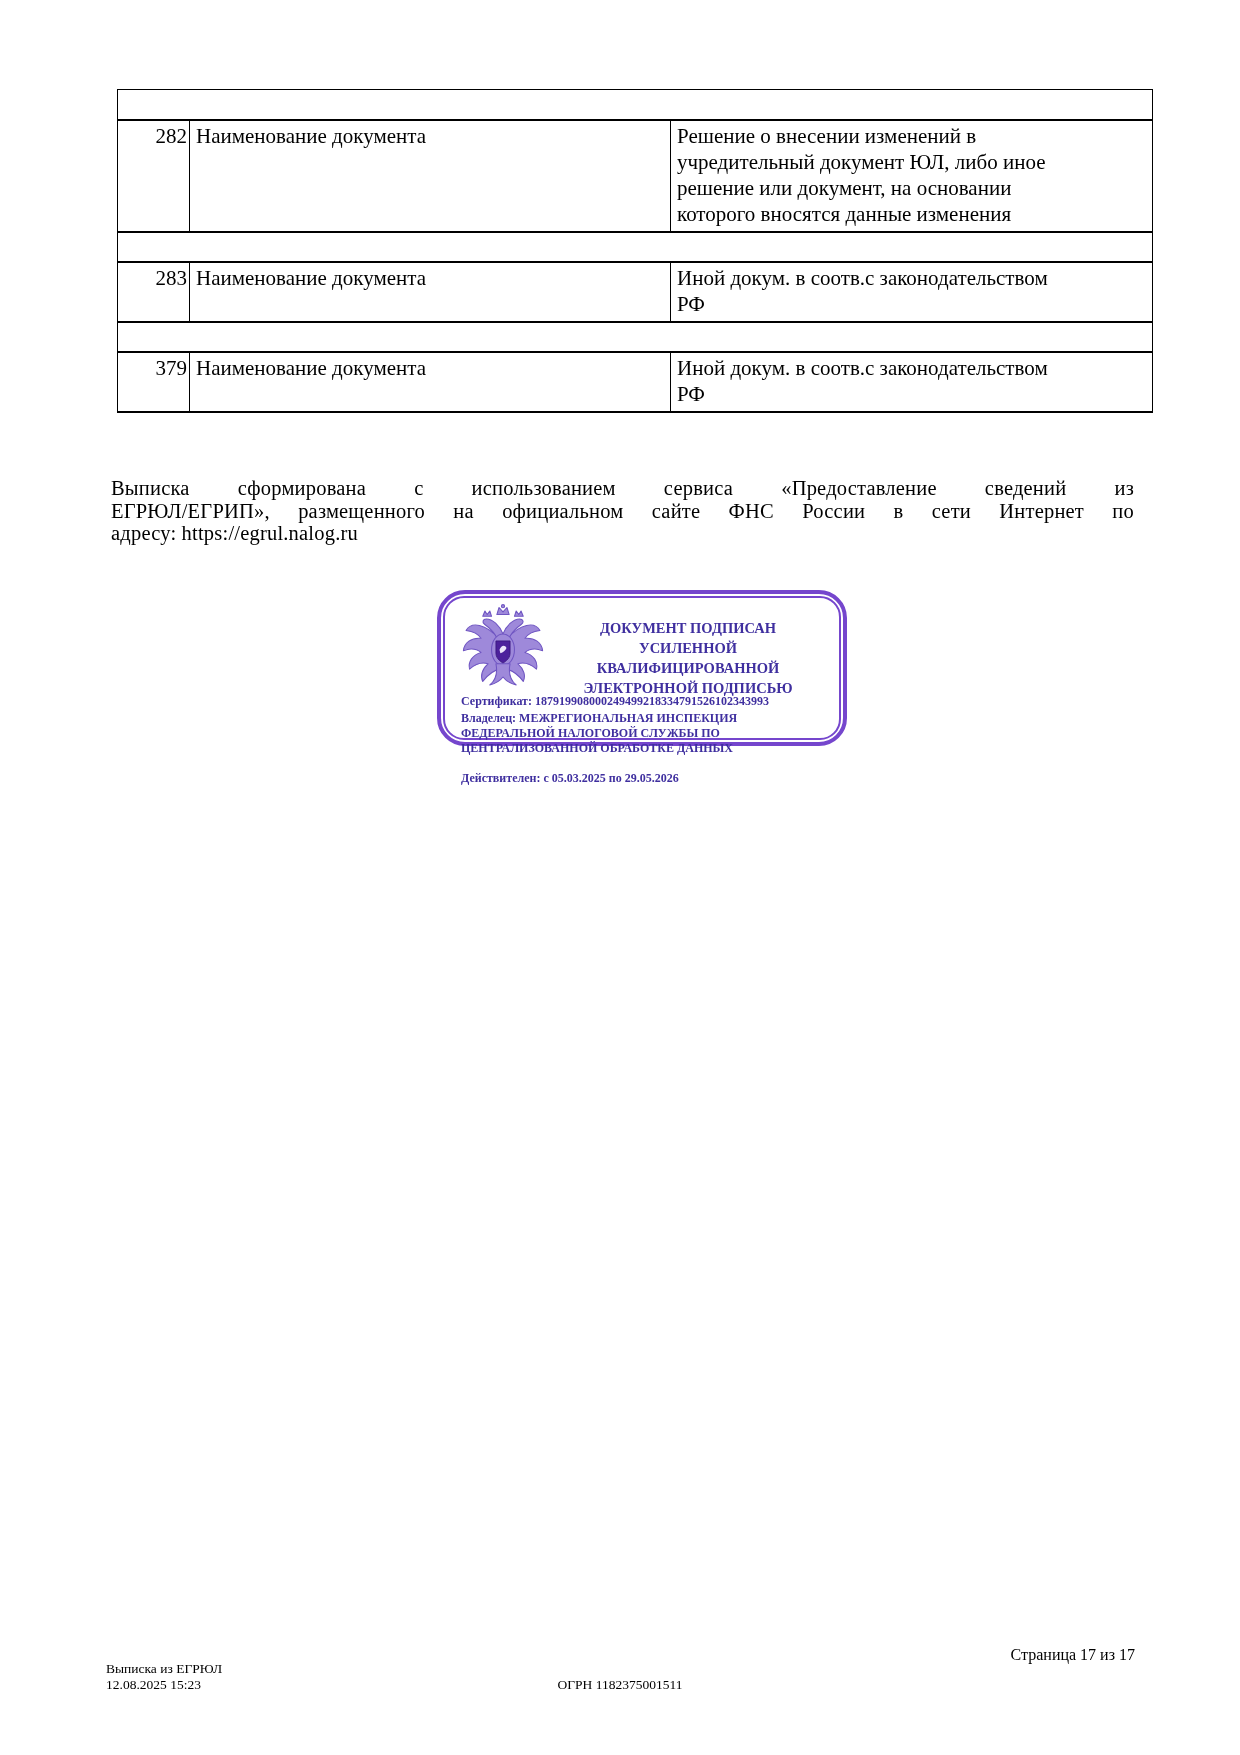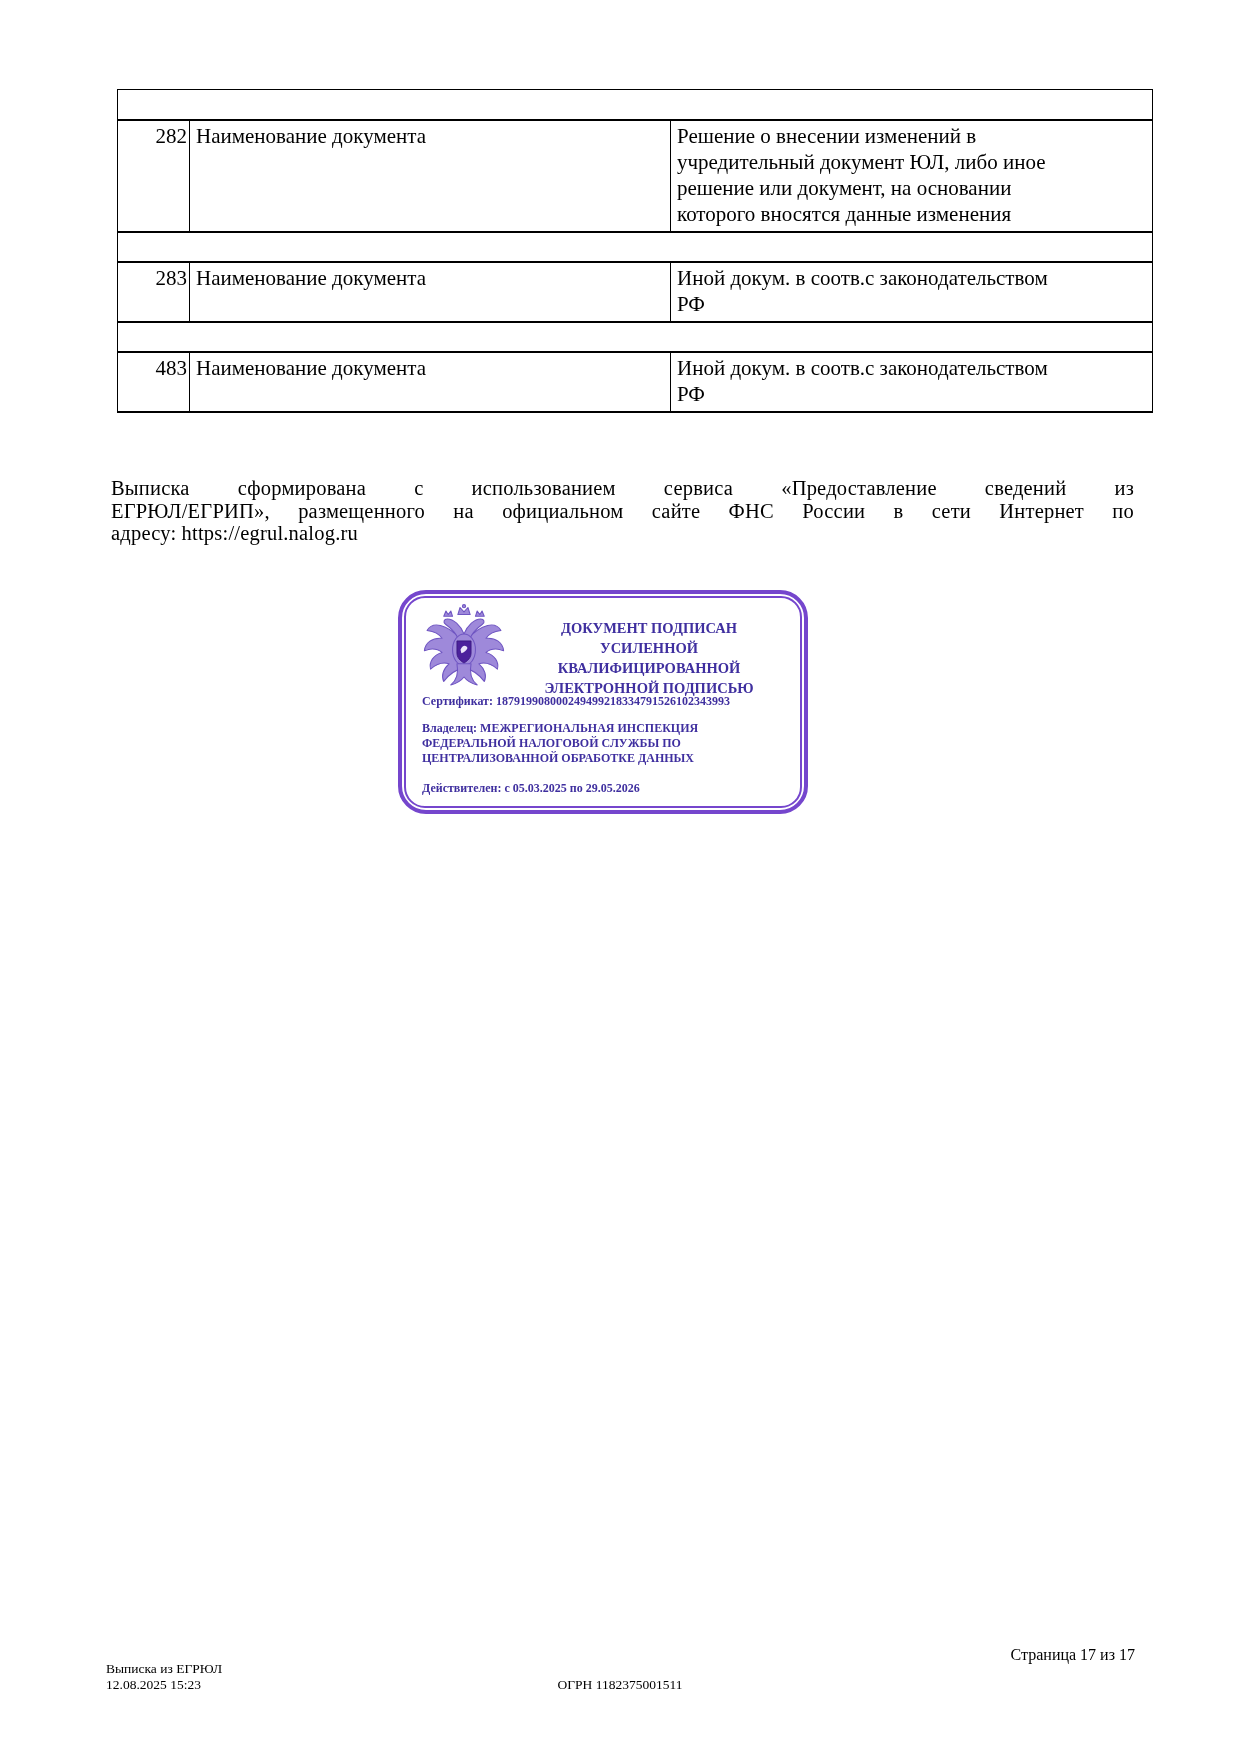--- a/index.html
+++ b/index.html
@@ -29,41 +29,41 @@
 
   
   .note {
     position:absolute; left:111px; top:477px; width:1023px;
     font-size:20.5px; line-height:22.5px; letter-spacing:0.2px;
   }
   .note .jline { text-align:justify; text-align-last:justify; }
 
   
   .stamp {
-    position:absolute; left:398px; top:590px; width:410px; height:224px;
+    position:absolute; left:437px; top:590px; width:410px; height:156px;
     border:4px solid var(--stamp-border, #7546cd); border-radius:28px;
     background:#fff;
   }
   .stamp-inner {
     position:absolute; inset:2px;
     border:2px solid var(--stamp-border, #7546cd); border-radius:21px;
     color:var(--stamp-text, #3f2f9f);
     padding:4px 12px 2px 10px;
   }
   .stamp-top { display:flex; height:92px; }
   .eagle-box { flex:0 0 auto; margin:2px 0 0 2px; }
   .eagle-main { fill:var(--stamp-eagle, #9e89da); stroke:var(--stamp-eagle-dark, #6f55c2); stroke-width:1.2; stroke-linejoin:round; }
   .eagle-shield { fill:var(--stamp-shield, #4c219c); stroke:#3a1880; stroke-width:1; }
   .eagle-rider { fill:#ece5fa; }
   .stamp-title {
     flex:1; text-align:center; font-weight:bold;
     font-size:14.5px; line-height:20px; margin-top:16px;
   }
   .stamp-info { font-weight:bold; font-size:12px; line-height:15px; margin-left:6px; }
-  .stamp-info .cert { margin-bottom:12px; }
+  .stamp-info .cert { margin-bottom:2px; }
   .stamp-info .owner { width:345px; }
   .stamp-info .valid { margin-top:15px; }
 
   
   .footer-left  { position:absolute; left:106px; top:1661px; font-size:13.5px; line-height:16px; }
   .footer-center{ position:absolute; left:0; top:1677px; width:1240px; text-align:center; font-size:13.5px; }
   .footer-right { position:absolute; right:105px; top:1646px; font-size:16px; }
 </style>
 </head>
 <body>
@@ -94,21 +94,21 @@
       <tr class="data-row">
         <td class="num">283</td>
         <td class="label">Наименование документа</td>
         <td class="value">Иной докум. в соотв.с законодательством
 РФ</td>
       </tr>
       <tr class="spacer-row">
         <td colspan="3"></td>
       </tr>
       <tr class="data-row">
-        <td class="num">483</td>
+        <td class="num">379</td>
         <td class="label">Наименование документа</td>
         <td class="value">Иной докум. в соотв.с законодательством
 РФ</td>
       </tr>
     </tbody>
   </table>
 
   <div class="note">
     <div class="jline">Выписка сформирована с использованием сервиса «Предоставление сведений из</div>
     <div class="jline">ЕГРЮЛ/ЕГРИП», размещенного на официальном сайте ФНС России в сети Интернет по</div>

